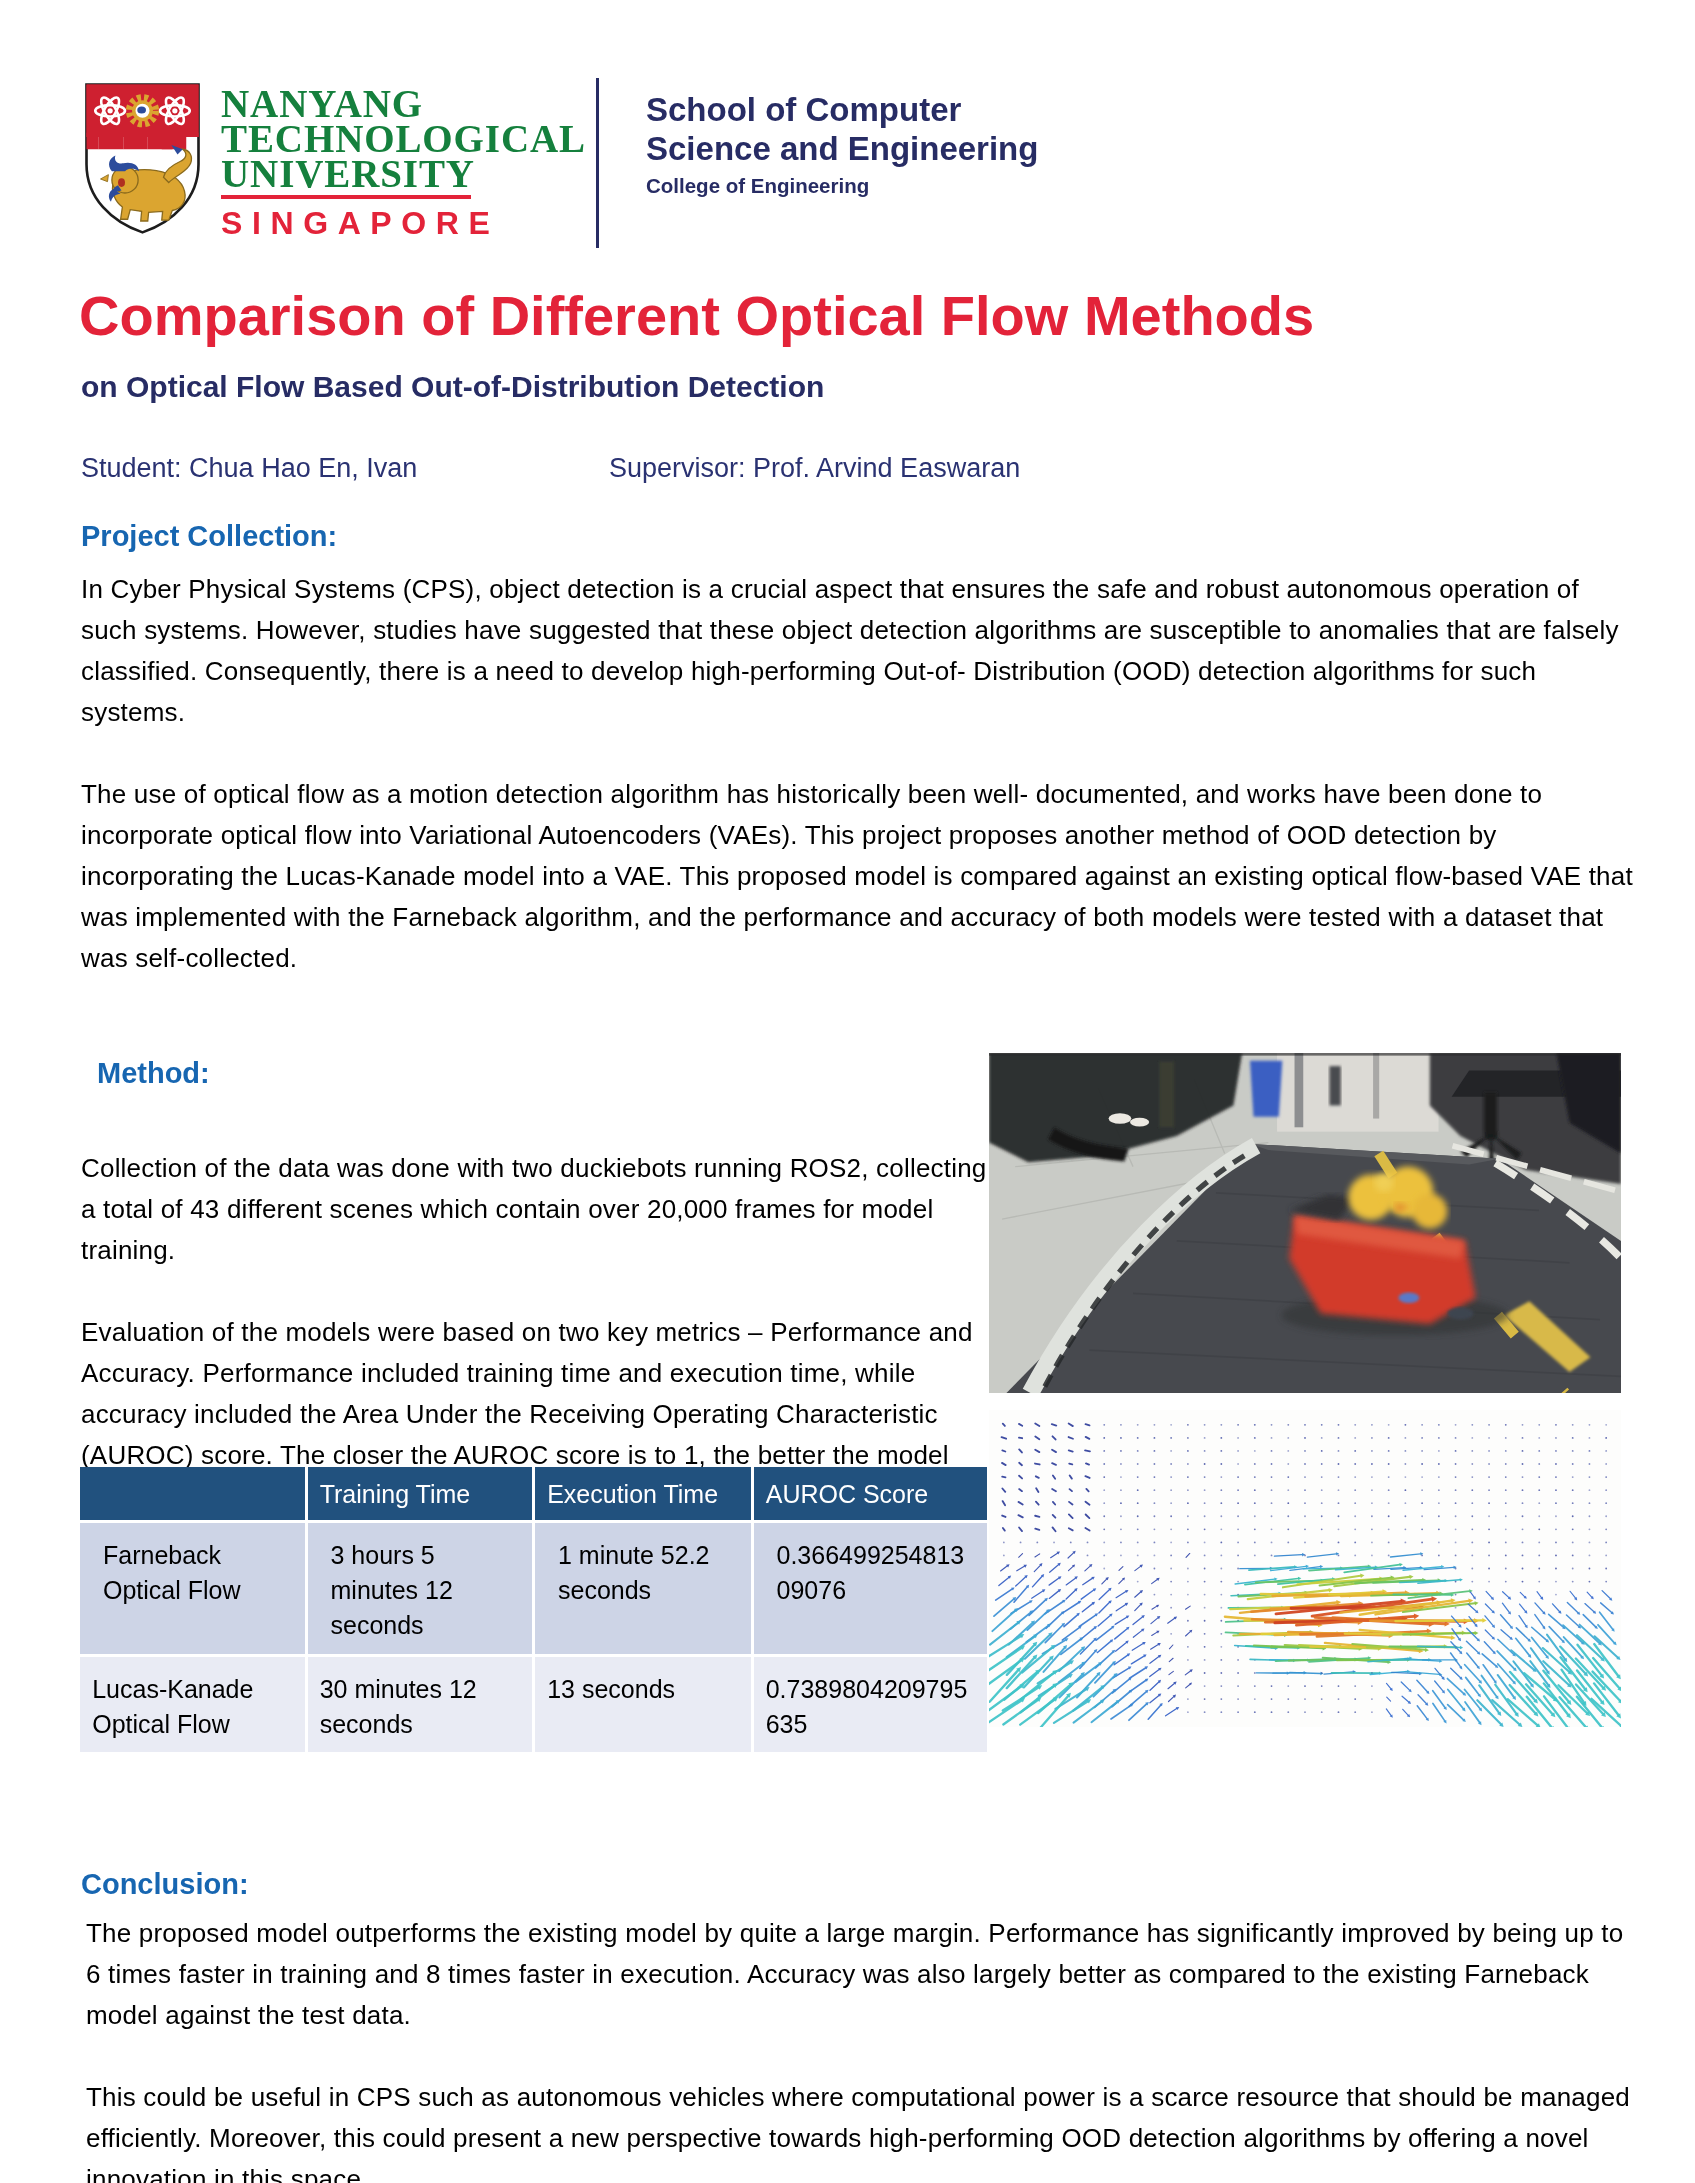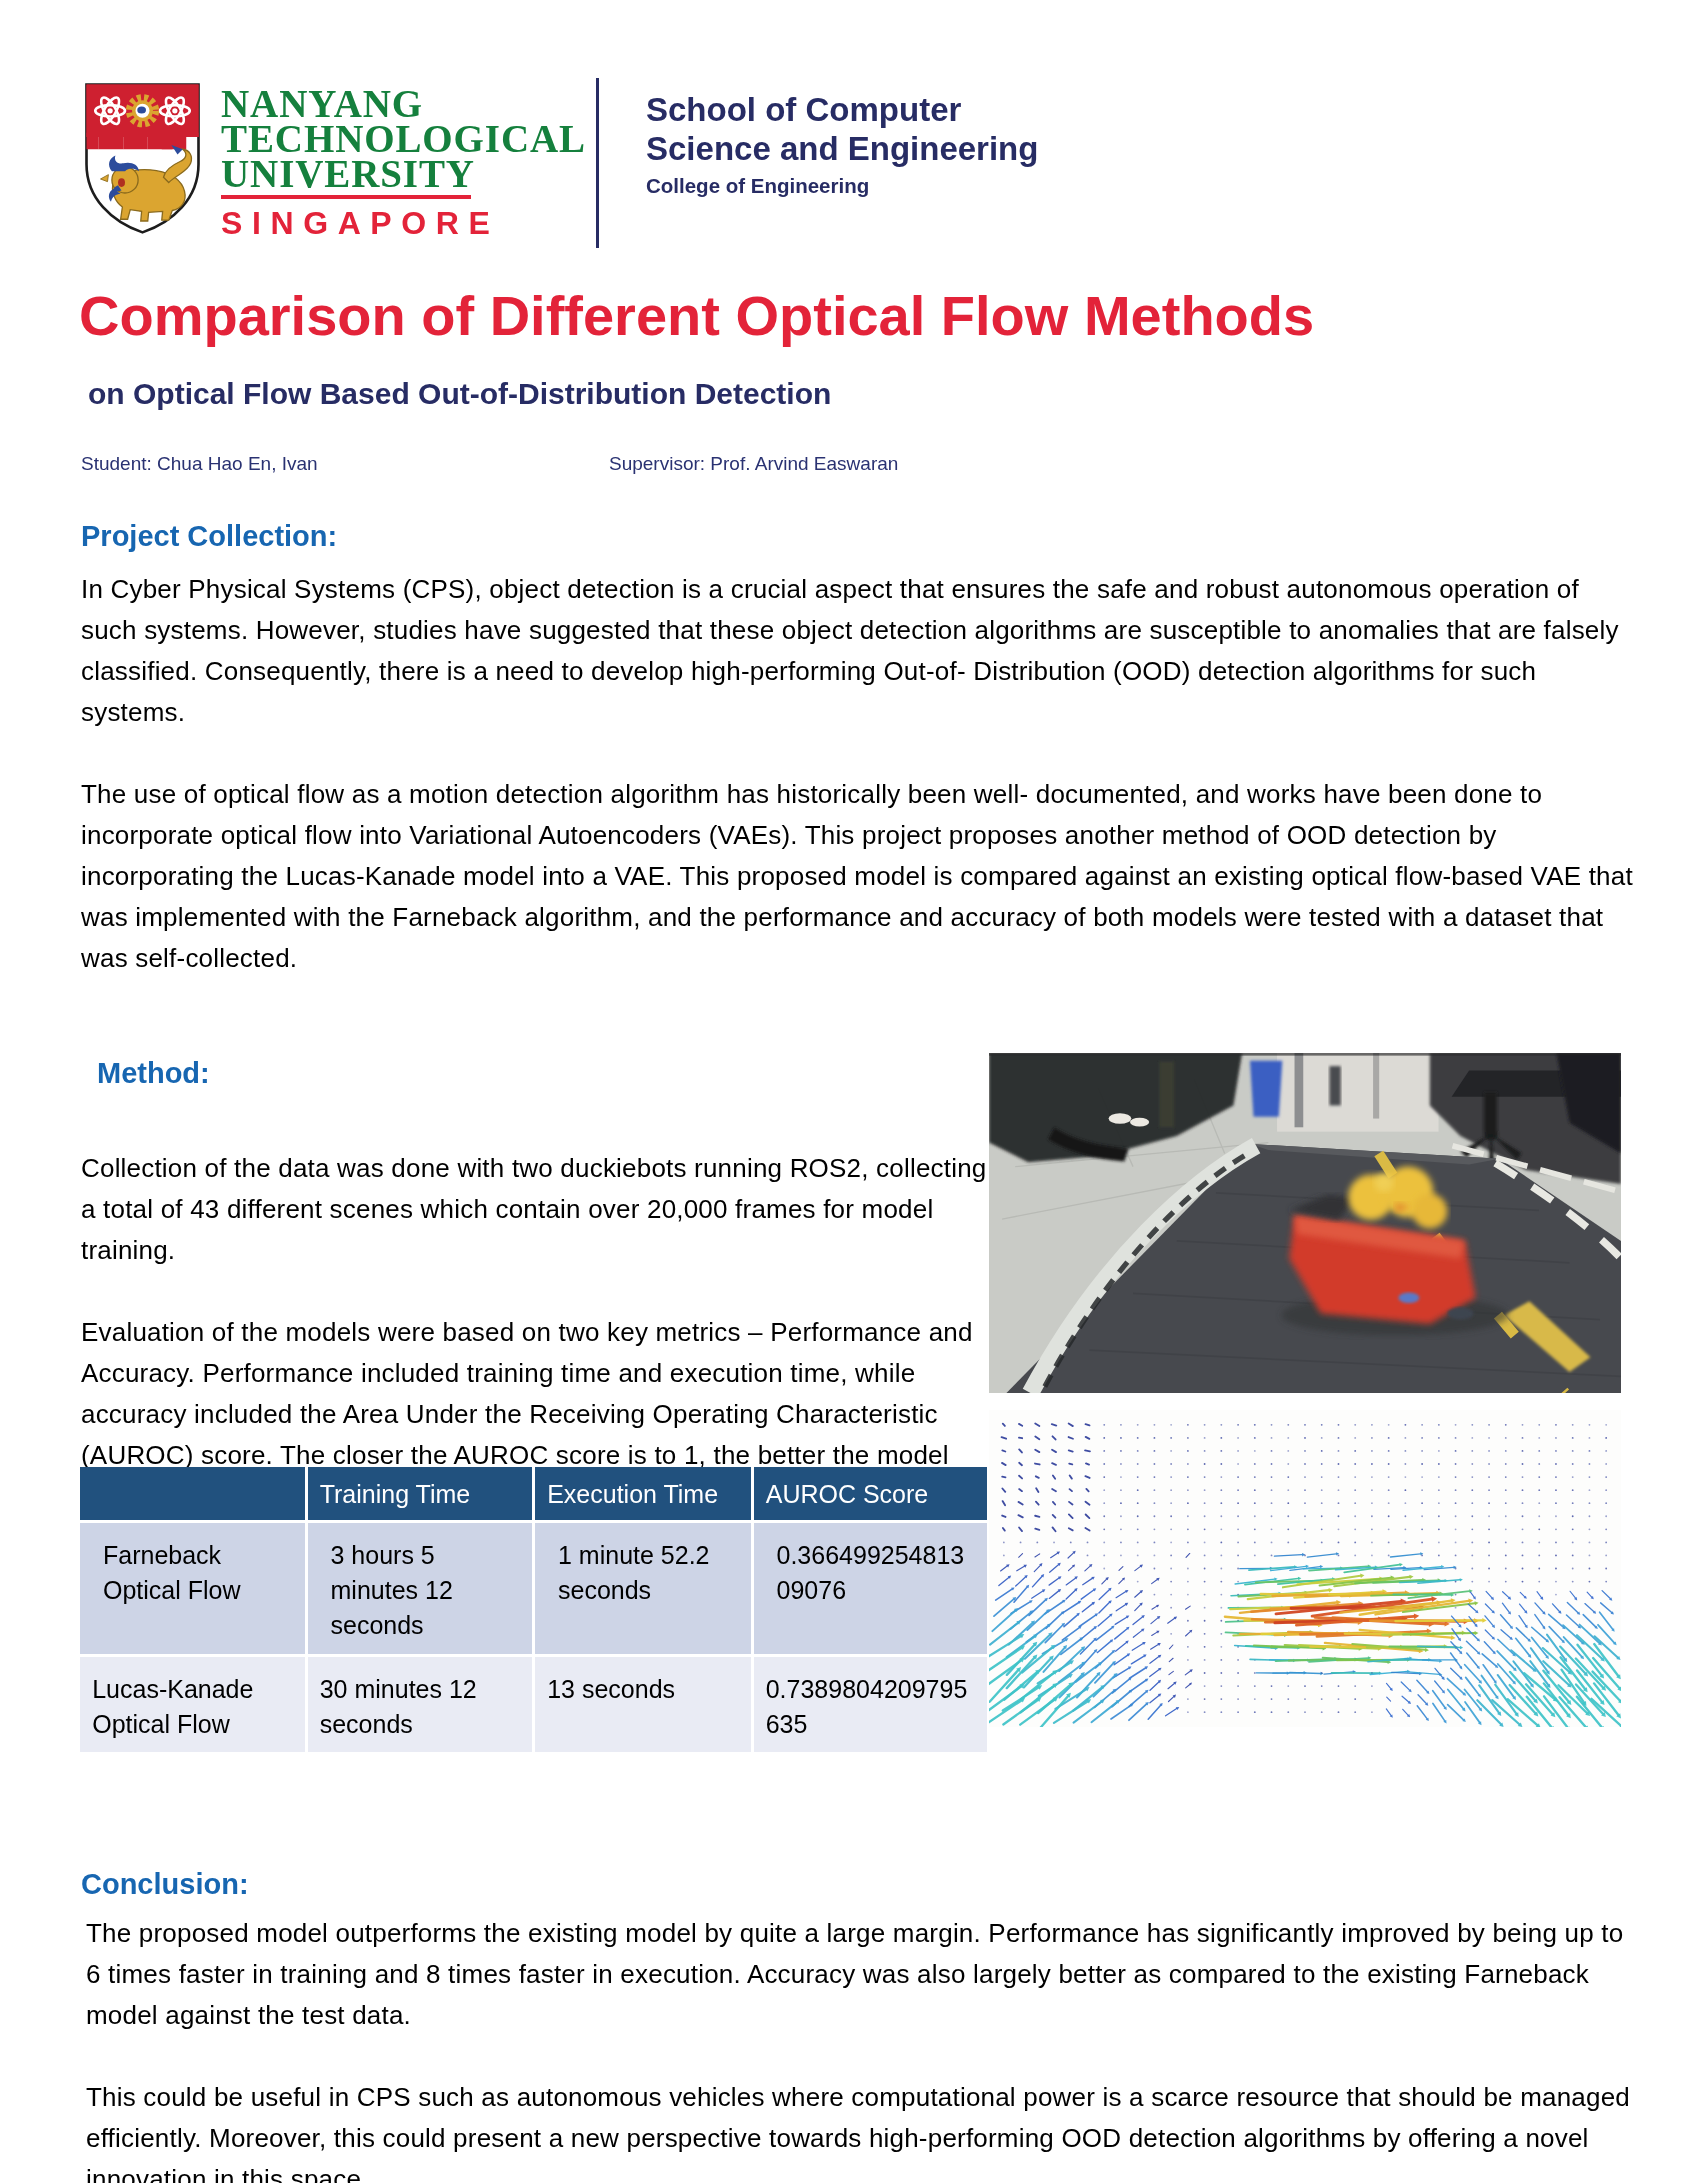--- a/index.html
+++ b/index.html
@@ -17,21 +17,21 @@
   .logo-divider{position:absolute;left:596px;top:78px;width:2.6px;height:170px;background:#272C64;}
   .school-name{position:absolute;left:646px;top:90px;color:#272C64;font-weight:bold;
     font-size:33px;line-height:39px;}
   .school-college{position:absolute;left:646px;top:174px;color:#272C64;font-weight:bold;
     font-size:20.5px;}
   
   .poster-title{position:absolute;left:79px;top:285px;width:1554px;color:#E32339;
     font-weight:bold;font-size:56px;line-height:61px;white-space:nowrap;}
   .poster-subtitle{position:absolute;left:81px;top:370px;color:#272C64;
     font-weight:bold;font-size:30px;}
-  .byline{position:absolute;left:81px;top:453px;width:1528px;color:#2A3272;font-size:19px;}
+  .byline{position:absolute;left:81px;top:453px;width:1528px;color:#2A3272;font-size:27px;}
   .byline .supervisor{position:absolute;left:528px;top:0;}
   
   .sec-heading{position:absolute;color:#1766B1;font-weight:bold;font-size:29px;}
   .body-text{position:absolute;font-size:26px;line-height:41px;letter-spacing:0.2px;color:#000;}
   .body-text p{margin:0 0 41px 0;}
   .body-text p:last-child{margin-bottom:0;}
   #objectives-head{left:81px;top:520px;}
   #objectives-text{left:81px;top:569px;width:1552px;}
   #method-head{left:81px;top:1041px;}
   #method-text{left:81px;top:1148px;width:910px;}
@@ -109,21 +109,21 @@
     <div class="logo-country">SINGAPORE</div>
     <div class="logo-divider"></div>
     <div class="school-name">
       <div>School of Computer</div>
       <div>Science and Engineering</div>
     </div>
     <div class="school-college">College of Engineering</div>
   </div>
 
   <h1 class="poster-title" style="margin:0">Comparison of Different Optical Flow Methods</h1>
-  <h2 class="poster-subtitle" style="margin:7px">on Optical Flow Based Out-of-Distribution Detection</h2>
+  <h2 class="poster-subtitle" style="margin:0">on Optical Flow Based Out-of-Distribution Detection</h2>
 
   <div class="byline">
     <span>Student: Chua Hao En, Ivan</span>
     <span class="supervisor">Supervisor:  Prof. Arvind Easwaran</span>
   </div>
 
   <h3 class="sec-heading" id="objectives-head" style="margin:0">Project Collection:</h3>
   <div class="body-text" id="objectives-text">
     <p>In Cyber Physical Systems (CPS), object detection is a crucial aspect that ensures the safe and robust autonomous operation of such systems. However, studies have suggested that these object detection algorithms are susceptible to anomalies that are falsely classified. Consequently, there is a need to develop high-performing Out-of- Distribution (OOD) detection algorithms for such systems.</p>
     <p>The use of optical flow as a motion detection algorithm has historically been well- documented, and works have been done to incorporate optical flow into Variational Autoencoders (VAEs). This project proposes another method of OOD detection by incorporating the Lucas-Kanade model into a VAE. This proposed model is compared against an existing optical flow-based VAE that was implemented with the Farneback algorithm, and the performance and accuracy of both models were tested with a dataset that was self-collected.</p>

